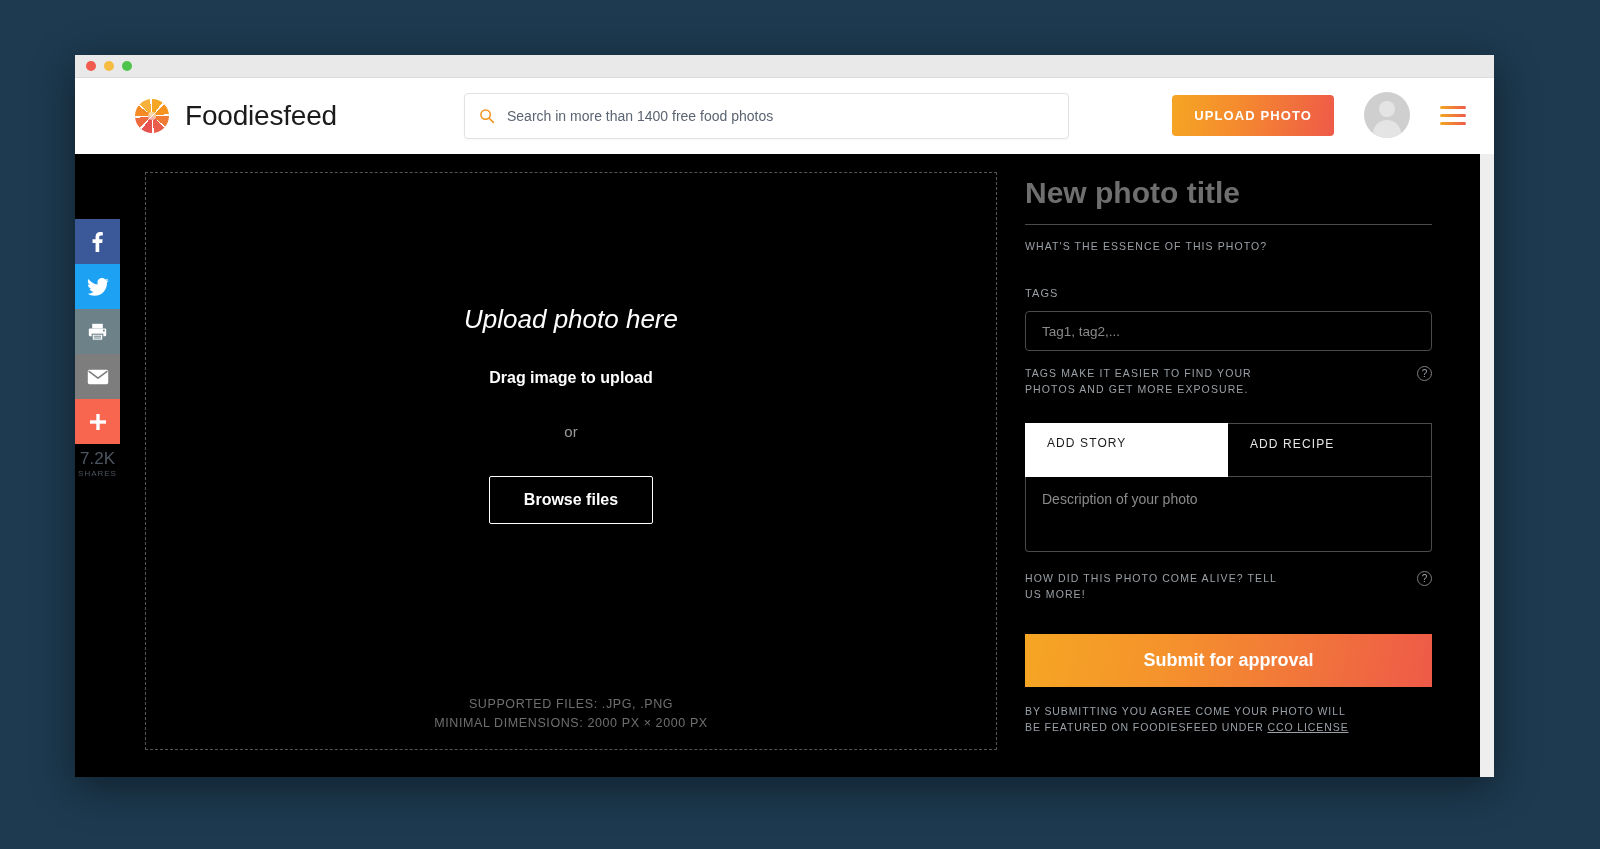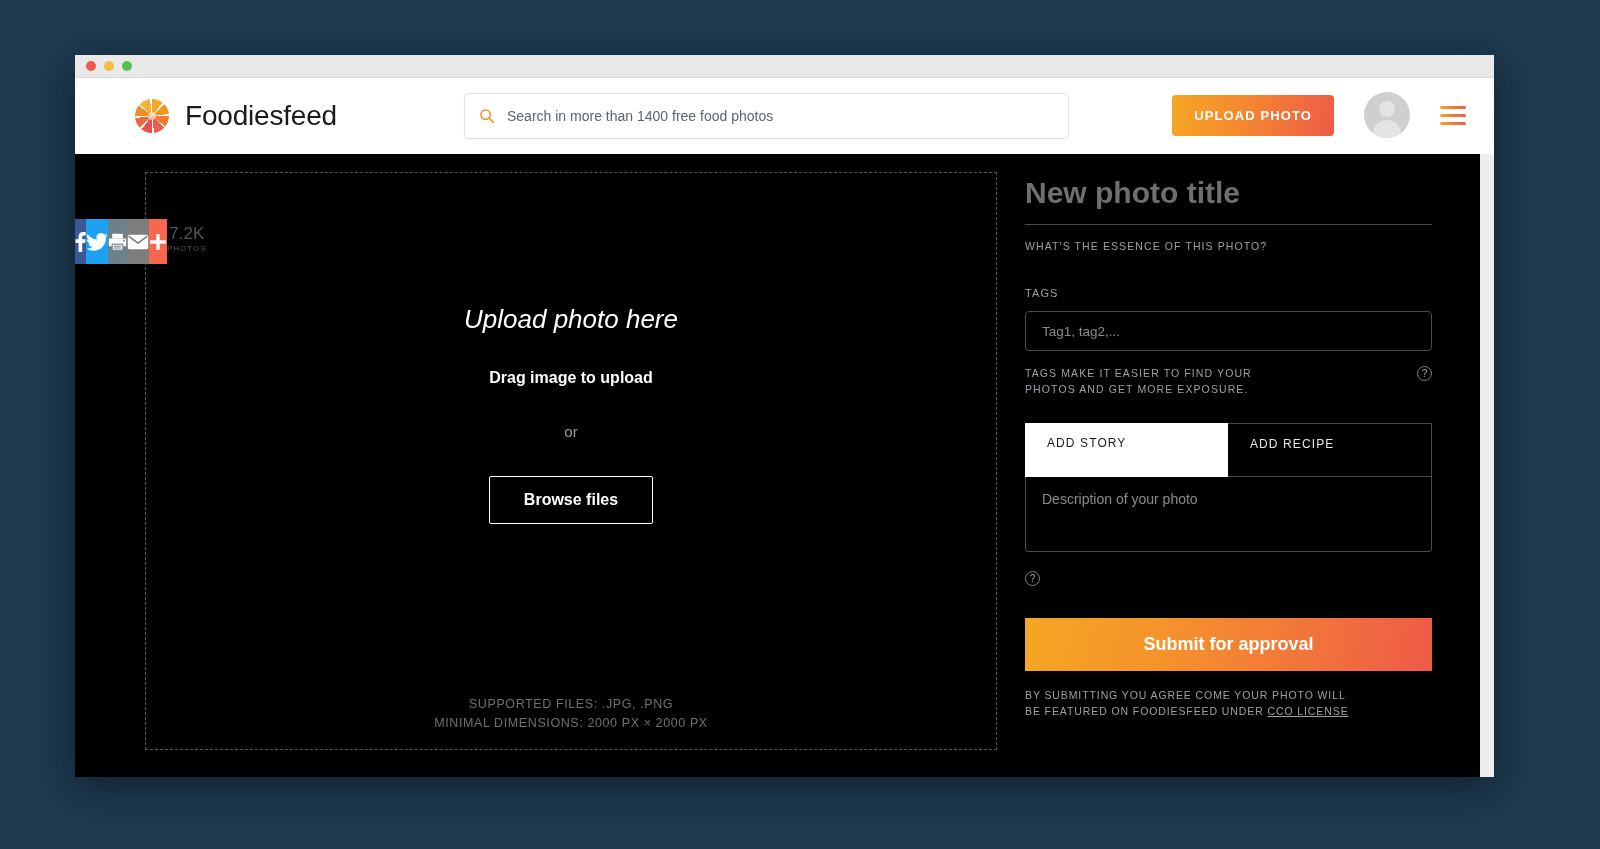--- a/index.html
+++ b/index.html
@@ -180,21 +180,21 @@
     display: flex;
   }
 
   
   .social-rail {
     position: absolute;
     left: 0;
     top: 65px;
     width: 45px;
     display: flex;
-    flex-direction: row;
+    flex-direction: column;
     z-index: 5;
   }
   .social-btn {
     width: 45px; height: 45px;
     display: flex;
     align-items: center;
     justify-content: center;
     cursor: pointer;
   }
   .social-btn.facebook { background: #3b5998; }
@@ -463,21 +463,21 @@
         </svg>
       </div>
       <div class="social-btn more">
         <svg width="18" height="18" viewBox="0 0 18 18">
           <rect x="7.3" y="1" width="3.4" height="16" fill="#fff"></rect>
           <rect x="1" y="7.3" width="16" height="3.4" fill="#fff"></rect>
         </svg>
       </div>
       <div class="share-count">
         <span class="num">7.2K</span>
-        <span class="lbl">PHOTOS</span>
+        <span class="lbl">SHARES</span>
       </div>
     </div>
 
     <div class="dropzone-col">
       <div class="dropzone">
         <div class="dz-title">Upload photo here</div>
         <div class="dz-row">
           <span class="dz-drag">Drag image to upload</span>
           <span class="dz-or">or</span>
           <button class="dz-browse">Browse files</button>
@@ -505,20 +505,21 @@
       </div>
 
       <div class="tabs">
         <div class="tab active">ADD STORY</div>
         <div class="tab inactive">ADD RECIPE</div>
       </div>
 
       <textarea class="desc-input" placeholder="Description of your photo" style=""></textarea>
 
       <div class="hint-row">
+        <div class="hint">HOW DID THIS PHOTO COME ALIVE? TELL US MORE!</div>
         <div class="help-icon">?</div>
       </div>
 
       <button class="submit-btn">Submit for approval</button>
 
       <div class="legal">
         <span>BY SUBMITTING YOU AGREE COME YOUR PHOTO WILL</span><br>
         <span>BE FEATURED ON FOODIESFEED UNDER </span><a href="#">CCO LICENSE</a>
       </div>
 

